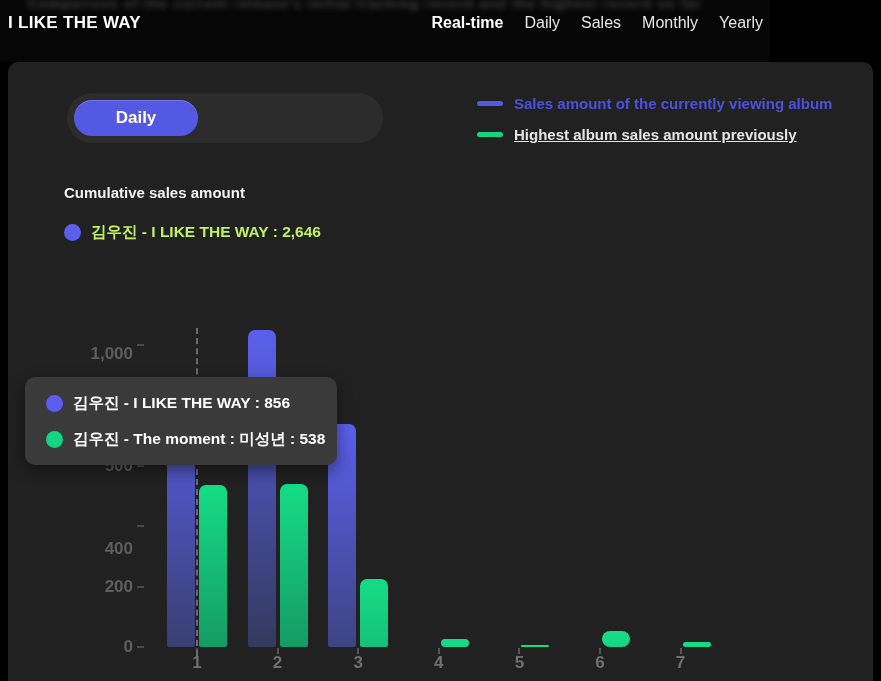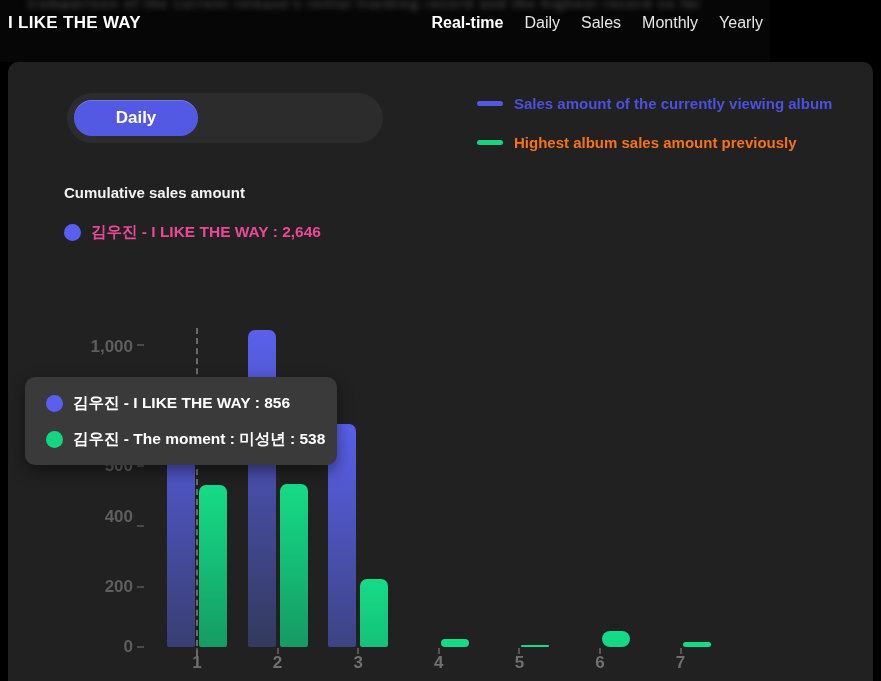--- a/index.html
+++ b/index.html
@@ -24,30 +24,30 @@
   
   .toggle { position:absolute; left:59px; top:31px; width:316px; height:50px;
             background:#2c2c2d; border-radius:25px; display:flex; align-items:center; padding:7px; }
   .toggle .btn-daily { width:124px; height:36px; border-radius:18px; background:#5459e3;
             color:#fff; font-size:17px; font-weight:700; display:flex; align-items:center;
             justify-content:center; cursor:pointer; box-shadow:inset 0 1px 0 rgba(255,255,255,.18); }
   .toggle .btn-cumulative { flex:1; text-align:center; color:#55565c; font-size:17px;
             font-weight:700; cursor:pointer; }
 
   
-  .series-legend { position:absolute; left:469px; top:33px; display:flex; flex-direction:column; gap:22px; }
+  .series-legend { position:absolute; left:469px; top:33px; display:flex; flex-direction:column; gap:14px; }
   .series-legend .row { display:flex; align-items:center; }
   .series-legend .swatch { width:26px; height:5px; border-radius:3px; margin-right:11px; }
   .series-legend .lbl { font-size:15px; font-weight:700; }
 
   
   .cum-heading { position:absolute; left:56px; top:122px; color:#f2f2f2; font-size:15px; font-weight:700; }
   .cum-item { position:absolute; left:56px; display:flex; align-items:center; }
   .cum-item .dot, .tt-row .dot { width:17px; height:17px; border-radius:50%; margin-right:10px; flex:0 0 auto; }
-  .cum-item .lbl { color:#ec4899; font-size:15.5px; font-weight:700; }
+  .cum-item .lbl { color:#bef264; font-size:15.5px; font-weight:700; }
 
   
   .chart-plot { position:absolute; left:0; top:0; width:100%; height:100%; }
   .ytick-label { position:absolute; width:60px; text-align:right; color:#5e5e5e;
                  font-size:17px; font-weight:700; height:18px; line-height:18px; }
   .ytick-dash { position:absolute; width:7px; height:2px; background:#4a4a4a; }
   .xtick-dash { position:absolute; width:2px; height:6px; background:#555; }
   .xtick-label { position:absolute; width:40px; text-align:center; color:#707070;
                  font-size:17px; font-weight:700; }
   .bar { position:absolute; width:28px; z-index:2; cursor:pointer; }
@@ -82,42 +82,42 @@
     <div class="btn-daily">Daily</div>
   </div>
 
   <div class="series-legend">
     <div class="row">
       <span class="swatch" id="sw-blue" style="background: rgb(84, 89, 227);"></span>
       <span class="lbl" id="lbl-blue" style="color: rgb(75, 81, 221);">Sales amount of the currently viewing album</span>
     </div>
     <div class="row">
       <span class="swatch" id="sw-green" style="background: rgb(21, 213, 131);"></span>
-      <span class="lbl" id="lbl-green" style="color: #f97316;">Highest album sales amount previously</span>
+      <span class="lbl" id="lbl-green" style="color: #e5e5e5; text-decoration: underline;">Highest album sales amount previously</span>
     </div>
   </div>
 
   <div class="cum-heading">Cumulative sales amount</div>
   <div class="cum-item" style="top:160px;">
     <span class="dot" id="dot-c1" style="background: rgb(91, 95, 240);"></span>
     <span class="lbl">김우진 - I LIKE THE WAY : 2,646</span>
   </div>
 
   <div class="chart-plot">
       <div class="ytick-label" style="left: 65px; top: 576px;">0</div>
       <div class="ytick-dash" style="left: 129px; top: 584px;"></div>
       <div class="ytick-label" style="left: 65px; top: 515.6px;">200</div>
       <div class="ytick-dash" style="left: 129px; top: 523.6px;"></div>
-      <div class="ytick-label" style="left: 65px; top: 446px;">400</div>
+      <div class="ytick-label" style="left: 65px; top: 478px;">400</div>
       <div class="ytick-dash" style="left: 129px; top: 463.2px;"></div>
       <div class="ytick-label" style="left: 65px; top: 394.8px;">500</div>
       <div class="ytick-dash" style="left: 129px; top: 402.8px;"></div>
       <div class="ytick-label" style="left: 65px; top: 334.4px;">800</div>
       <div class="ytick-dash" style="left: 129px; top: 342.4px;"></div>
-      <div class="ytick-label" style="left: 65px; top: 276px;">1,000</div>
+      <div class="ytick-label" style="left: 65px; top: 283px;">1,000</div>
       <div class="ytick-dash" style="left: 129px; top: 282px;"></div>
       <div class="dash-line" style="left: 188px; top: 266px; height: 328px;"></div>
       <div class="bar" style="left: 159px; top: 326px; width: 28px; height: 259px; border-radius: 7px 7px 2px 2px; background: linear-gradient(rgb(90, 96, 236), rgb(57, 63, 113));"></div>
       <div class="bar" style="left: 191px; top: 423px; width: 28px; height: 162px; border-radius: 7px 7px 2px 2px; background: linear-gradient(rgb(21, 220, 134), rgb(22, 155, 100));"></div>
       <div class="xtick-dash" style="left: 188px; top: 586px;"></div>
       <div class="xtick-label" style="left: 169px; top: 591px;">1</div>
       <div class="bar" style="left: 239.6px; top: 268px; width: 28px; height: 317px; border-radius: 7px 7px 2px 2px; background: linear-gradient(rgb(90, 96, 236), rgb(51, 58, 92));"></div>
       <div class="bar" style="left: 271.6px; top: 422px; width: 28px; height: 163px; border-radius: 7px 7px 2px 2px; background: linear-gradient(rgb(21, 220, 134), rgb(22, 154, 100));"></div>
       <div class="xtick-dash" style="left: 268.6px; top: 586px;"></div>
       <div class="xtick-label" style="left: 249.6px; top: 591px;">2</div>

